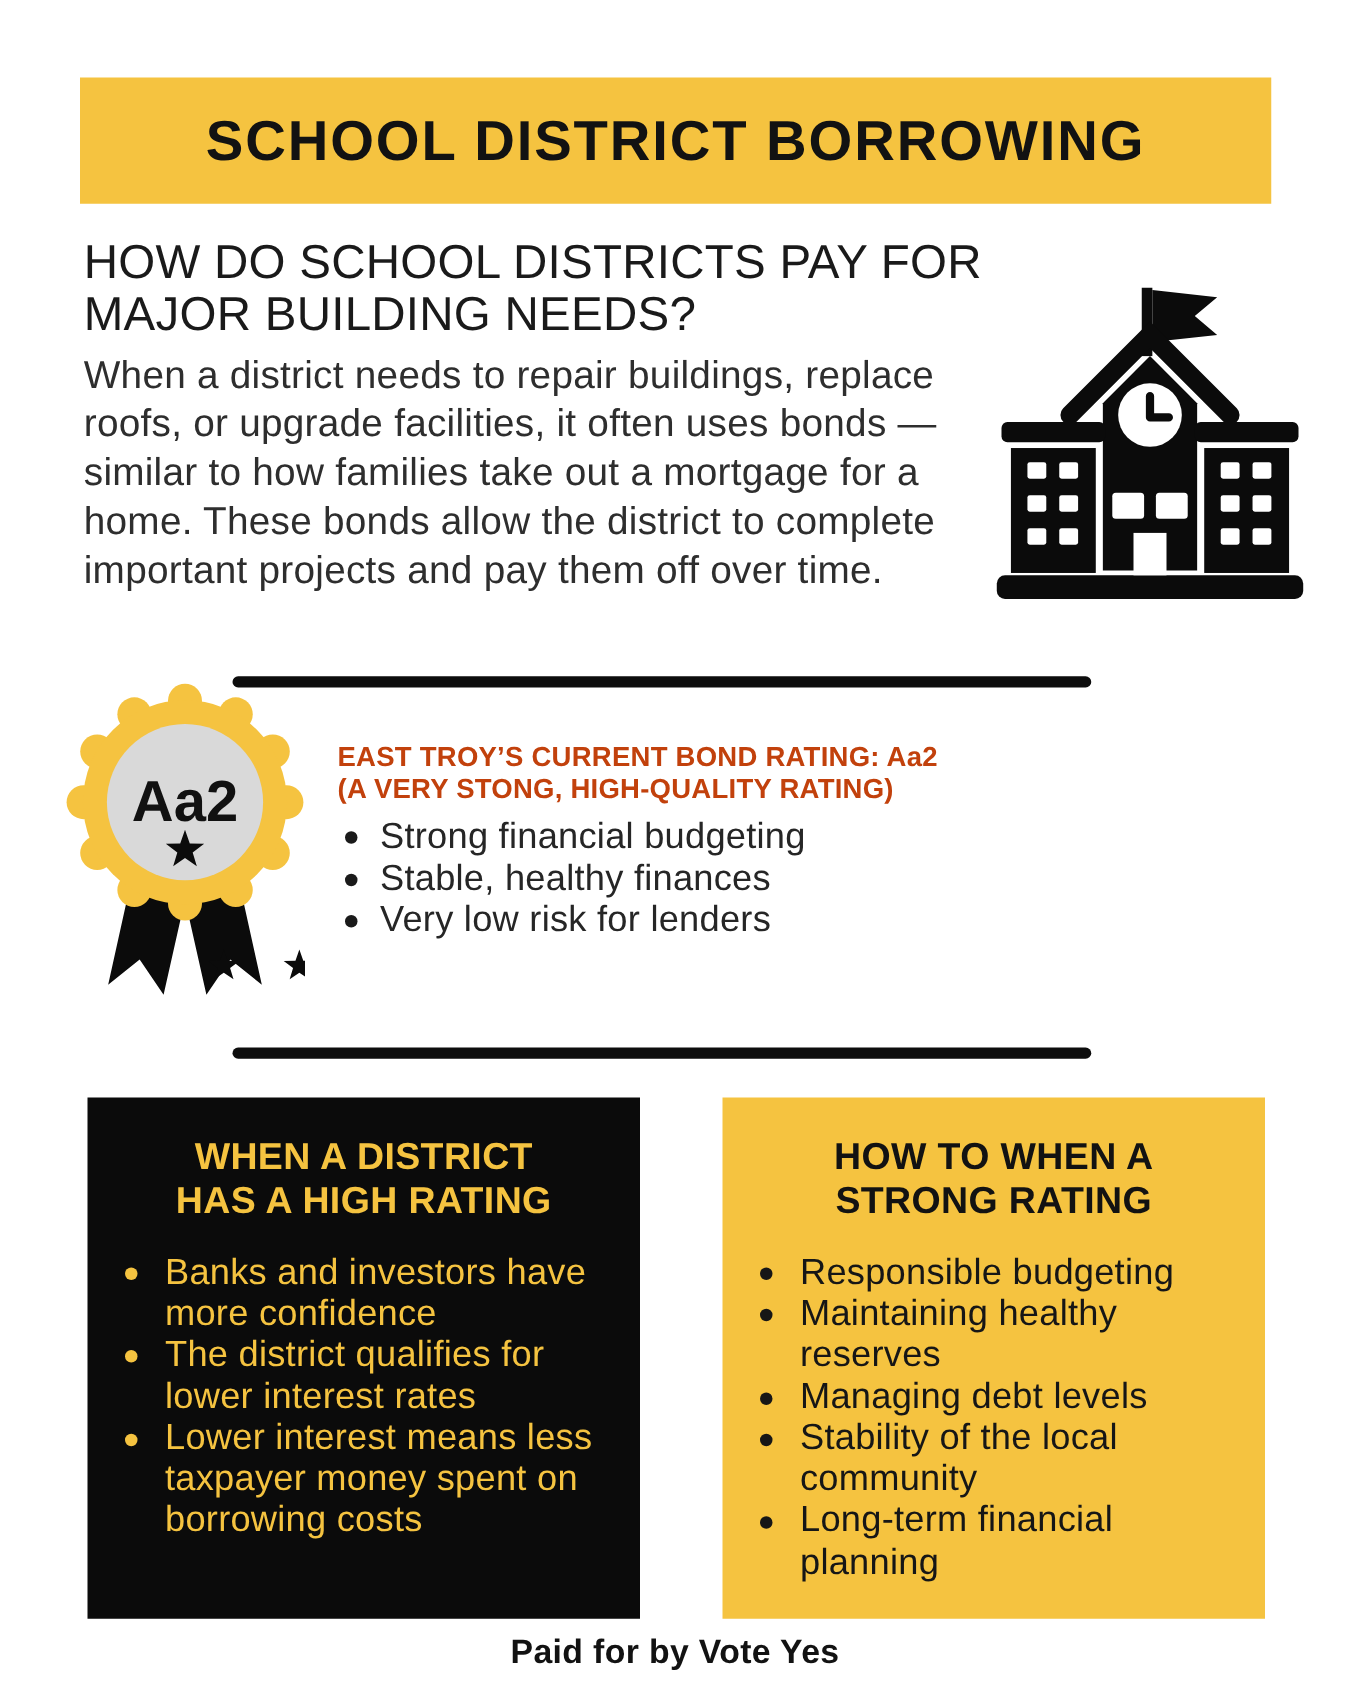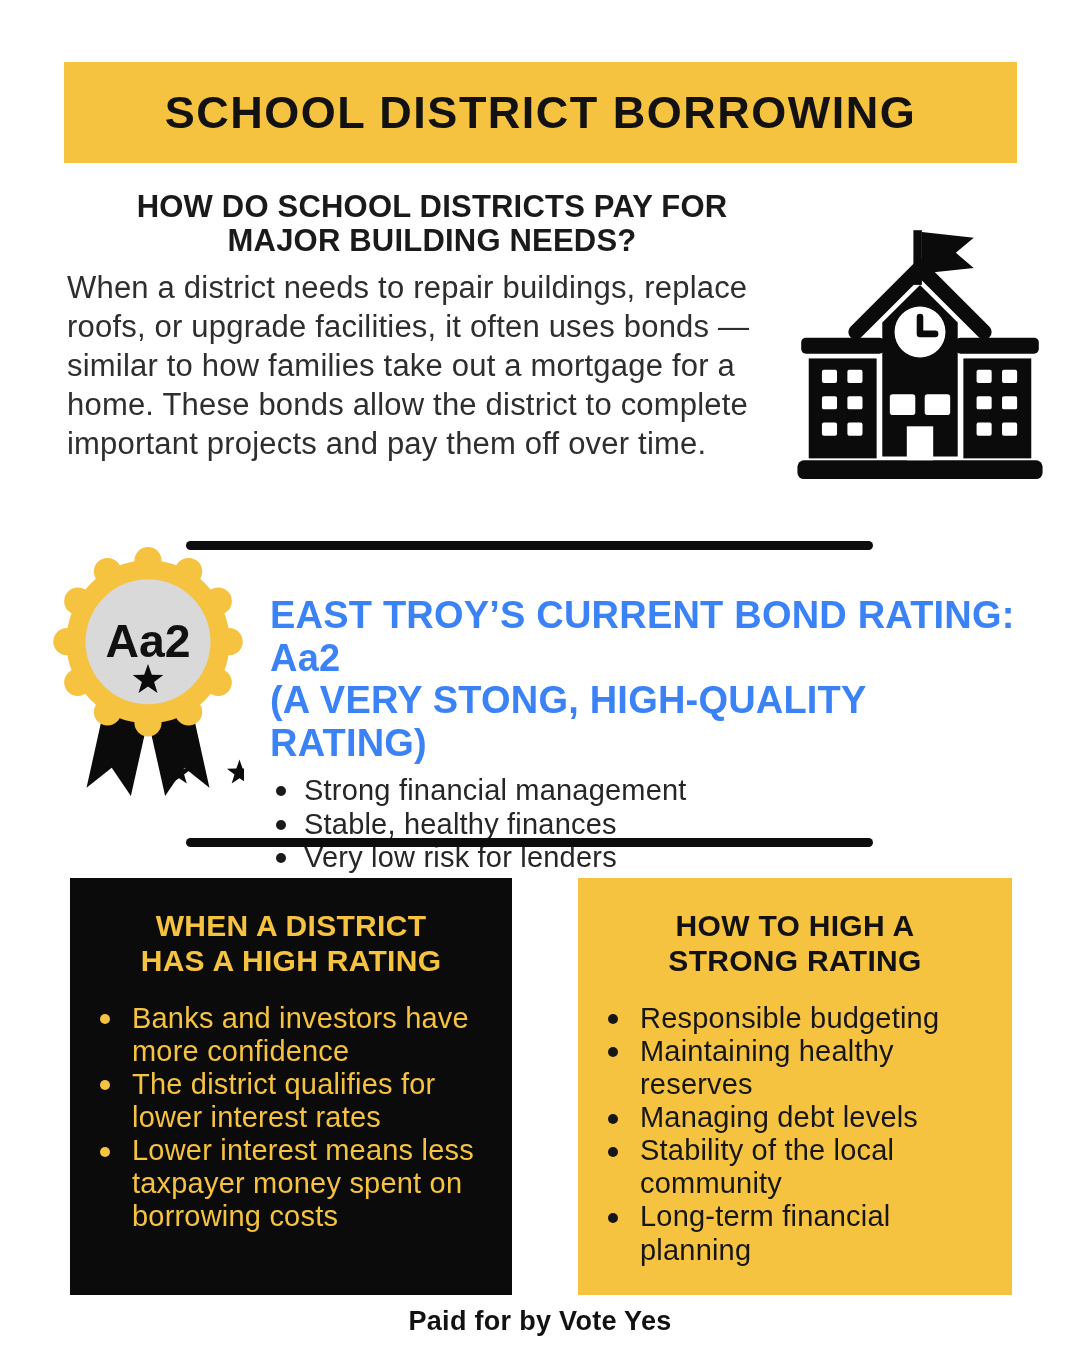--- a/index.html
+++ b/index.html
@@ -18,44 +18,43 @@
     background: var(--yellow); display: flex; align-items: center; justify-content: center;
   }
   .banner h1 {
     font-size: 45px; font-weight: 800; letter-spacing: 1.5px; color: #121212;
     white-space: nowrap;
   }
 
   
   .intro-heading {
     position: absolute; left: 67px; top: 190px; width: 730px;
-    font-size: 31px; font-weight: 700; line-height: 1.1; color: #1a1a1a;
-    letter-spacing: 0.2px;
-    text-align: center;
+    font-size: 38px; font-weight: 400; line-height: 1.1; color: #1a1a1a;
+    letter-spacing: 0.2px;
   }
   .intro-paragraph {
-    position: absolute; left: 67px; top: 268px; width: 716px;
+    position: absolute; left: 67px; top: 280px; width: 716px;
     font-size: 31px; font-weight: 400; line-height: 1.26; color: #2e2e2e;
     letter-spacing: 0.2px;
   }
   .school-icon { position: absolute; left: 788px; top: 214px; width: 264px; height: 270px; }
 
   
   .divider {
     position: absolute; left: 186px; width: 687px; height: 9px;
     background: #0d0d0d; border-radius: 5px;
   }
   .divider.first  { top: 541px; }
   .divider.second { top: 838px; }
 
   
   .badge { position: absolute; left: 52px; top: 546px; width: 192px; height: 262px; }
   .rating-text { position: absolute; left: 270px; top: 594px; width: 760px; }
   .rating-heading {
-    font-size: 38px; font-weight: 800; line-height: 1.12; color: #3b82f6;
+    font-size: 22px; font-weight: 800; line-height: 1.12; color: #c2410c;
     letter-spacing: 0.2px;
   }
   ul.bullets { list-style: none; margin-top: 10px; }
   ul.bullets li {
     position: relative; padding-left: 34px;
     font-size: 29px; font-weight: 400; line-height: 1.15; color: #262626;
     letter-spacing: 0.2px;
   }
   ul.bullets li::before {
     content: ""; position: absolute; left: 6px; top: 0.42em;
@@ -186,21 +185,21 @@
       </g>
     </svg>
   </div>
 
   <div class="rating-text">
     <h2 class="rating-heading">
       <span>EAST TROY’S CURRENT BOND RATING: Aa2</span><br>
       <span>(A VERY STONG, HIGH-QUALITY RATING)</span>
     </h2>
     <ul class="bullets">
-      <li>Strong financial management</li>
+      <li>Strong financial budgeting</li>
       <li>Stable, healthy finances</li>
       <li>Very low risk for lenders</li>
     </ul>
   </div>
 
   <div class="divider second"></div>
 
   <section class="box box-black">
     <h3>
       <span>WHEN A DISTRICT</span><br>
@@ -208,21 +207,21 @@
     </h3>
     <ul class="bullets">
       <li>Banks and investors have more confidence</li>
       <li>The district qualifies for lower interest rates</li>
       <li>Lower interest means less taxpayer money spent on borrowing costs</li>
     </ul>
   </section>
 
   <section class="box box-yellow">
     <h3>
-      <span>HOW TO HIGH A</span><br>
+      <span>HOW TO WHEN A</span><br>
       <span>STRONG RATING</span>
     </h3>
     <ul class="bullets">
       <li>Responsible budgeting</li>
       <li>Maintaining healthy reserves</li>
       <li>Managing debt levels</li>
       <li>Stability of the local community</li>
       <li>Long-term financial planning</li>
     </ul>
   </section>

